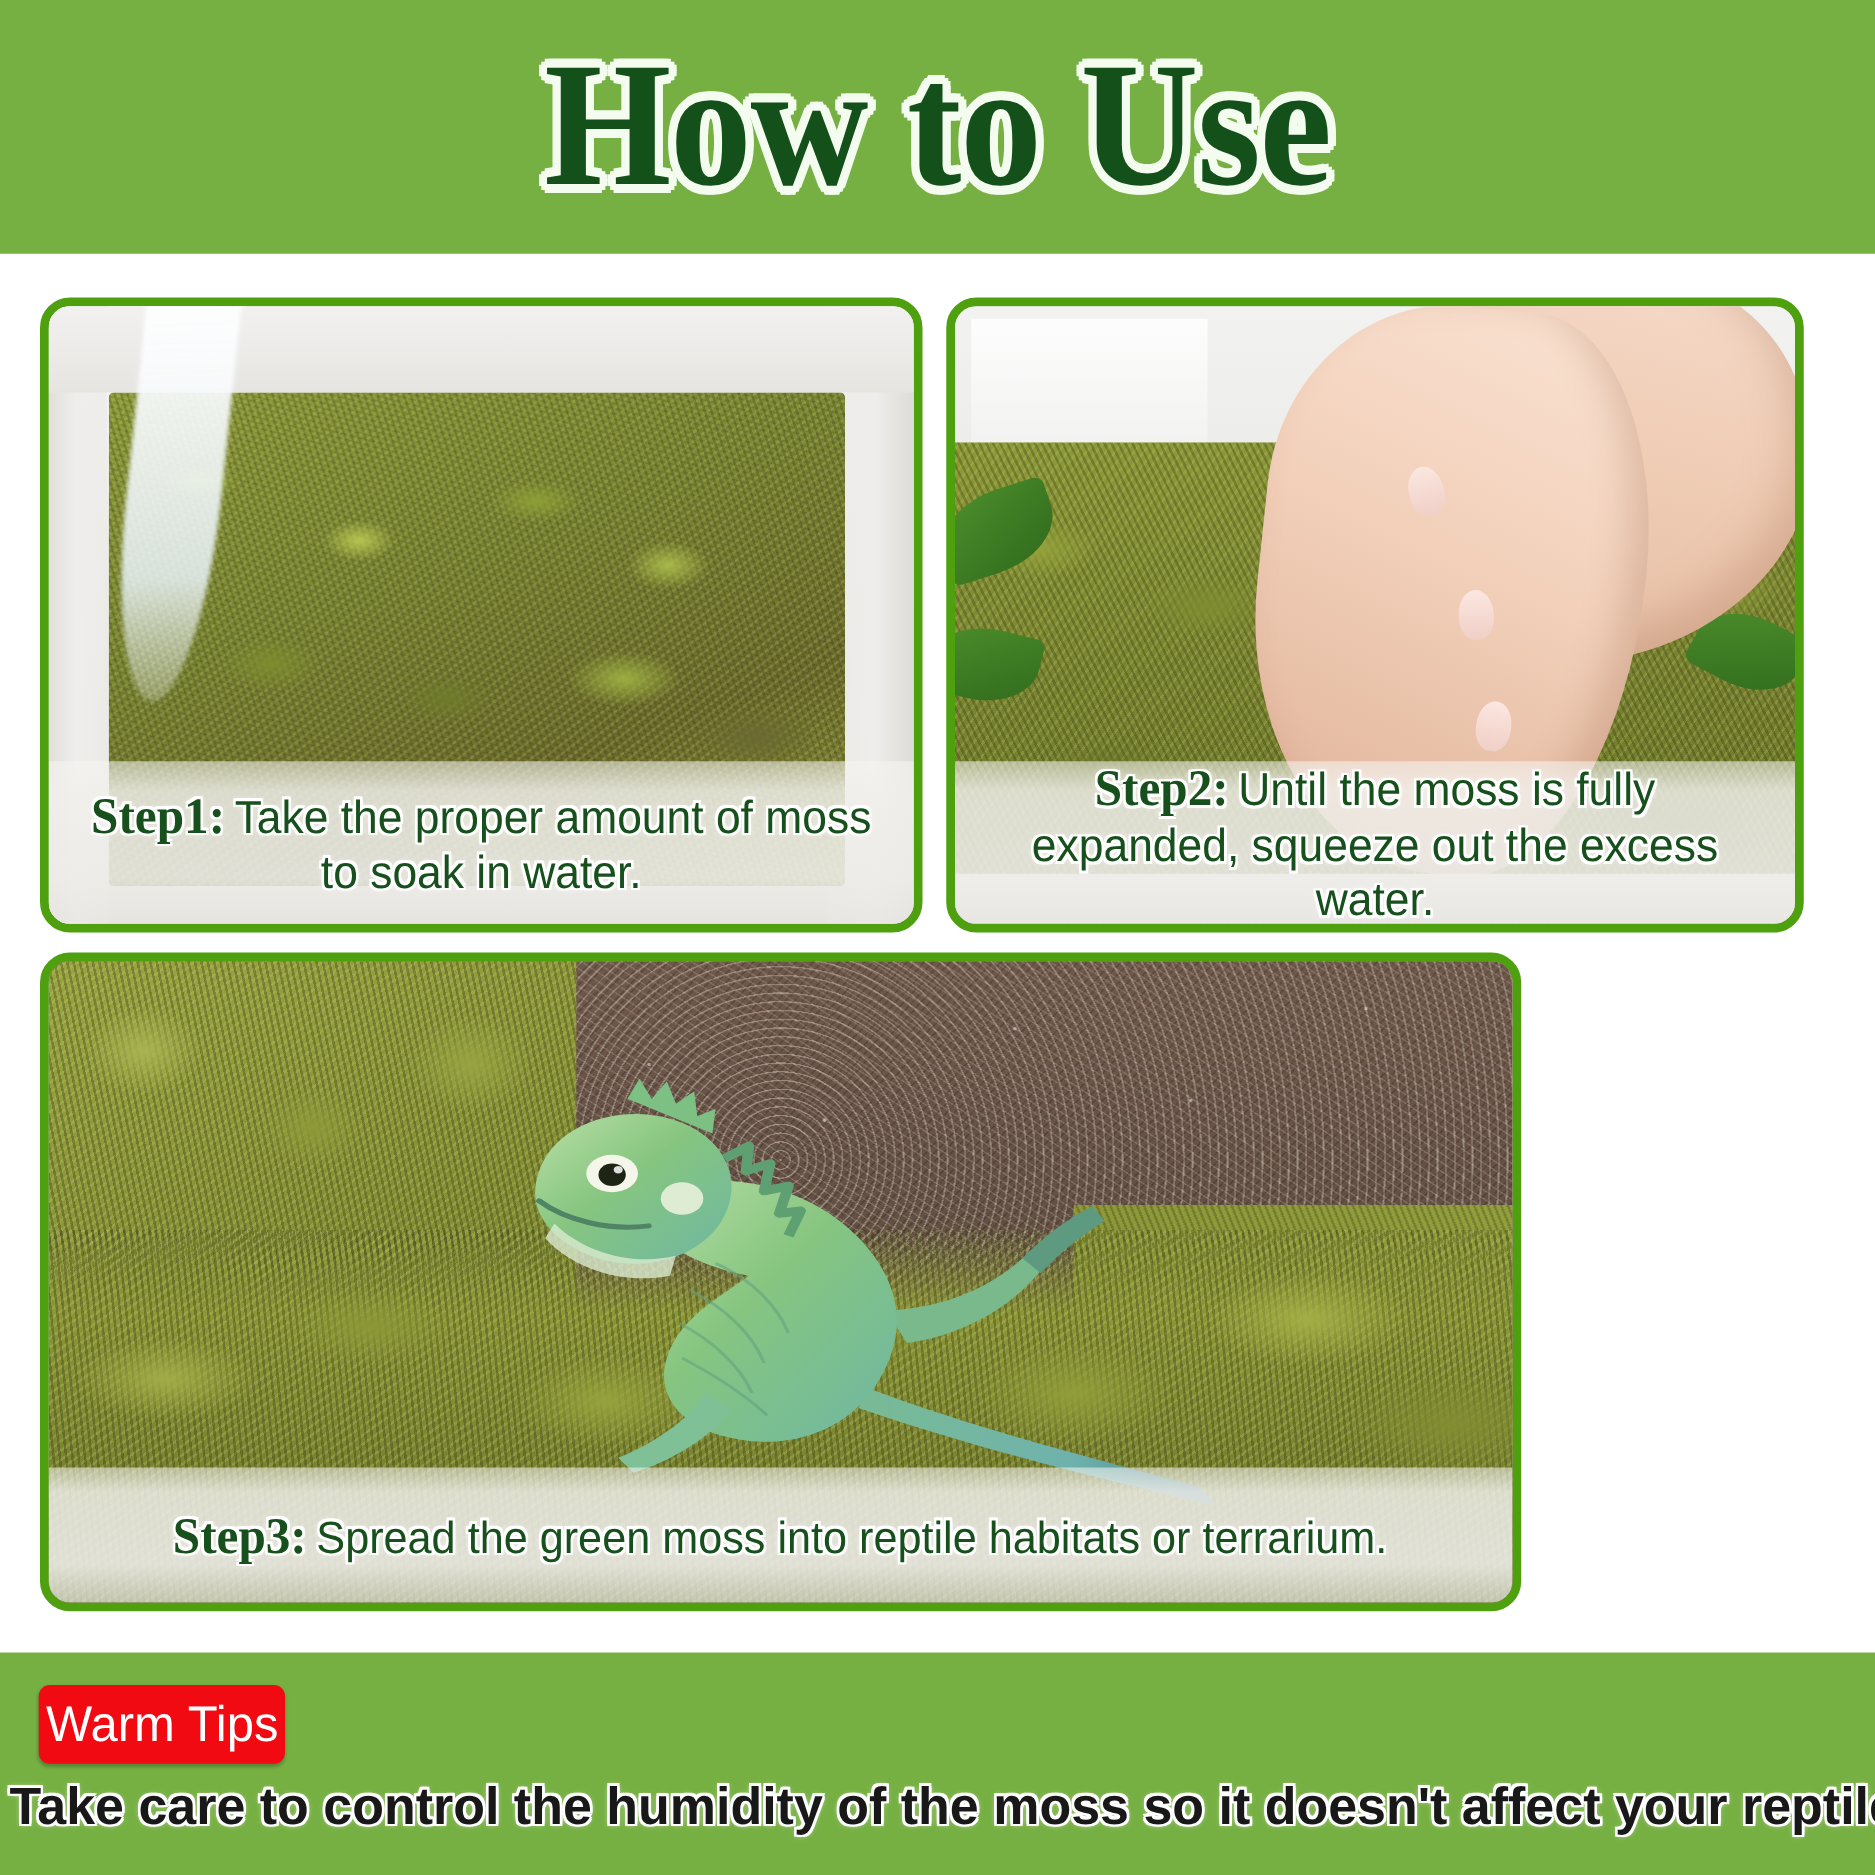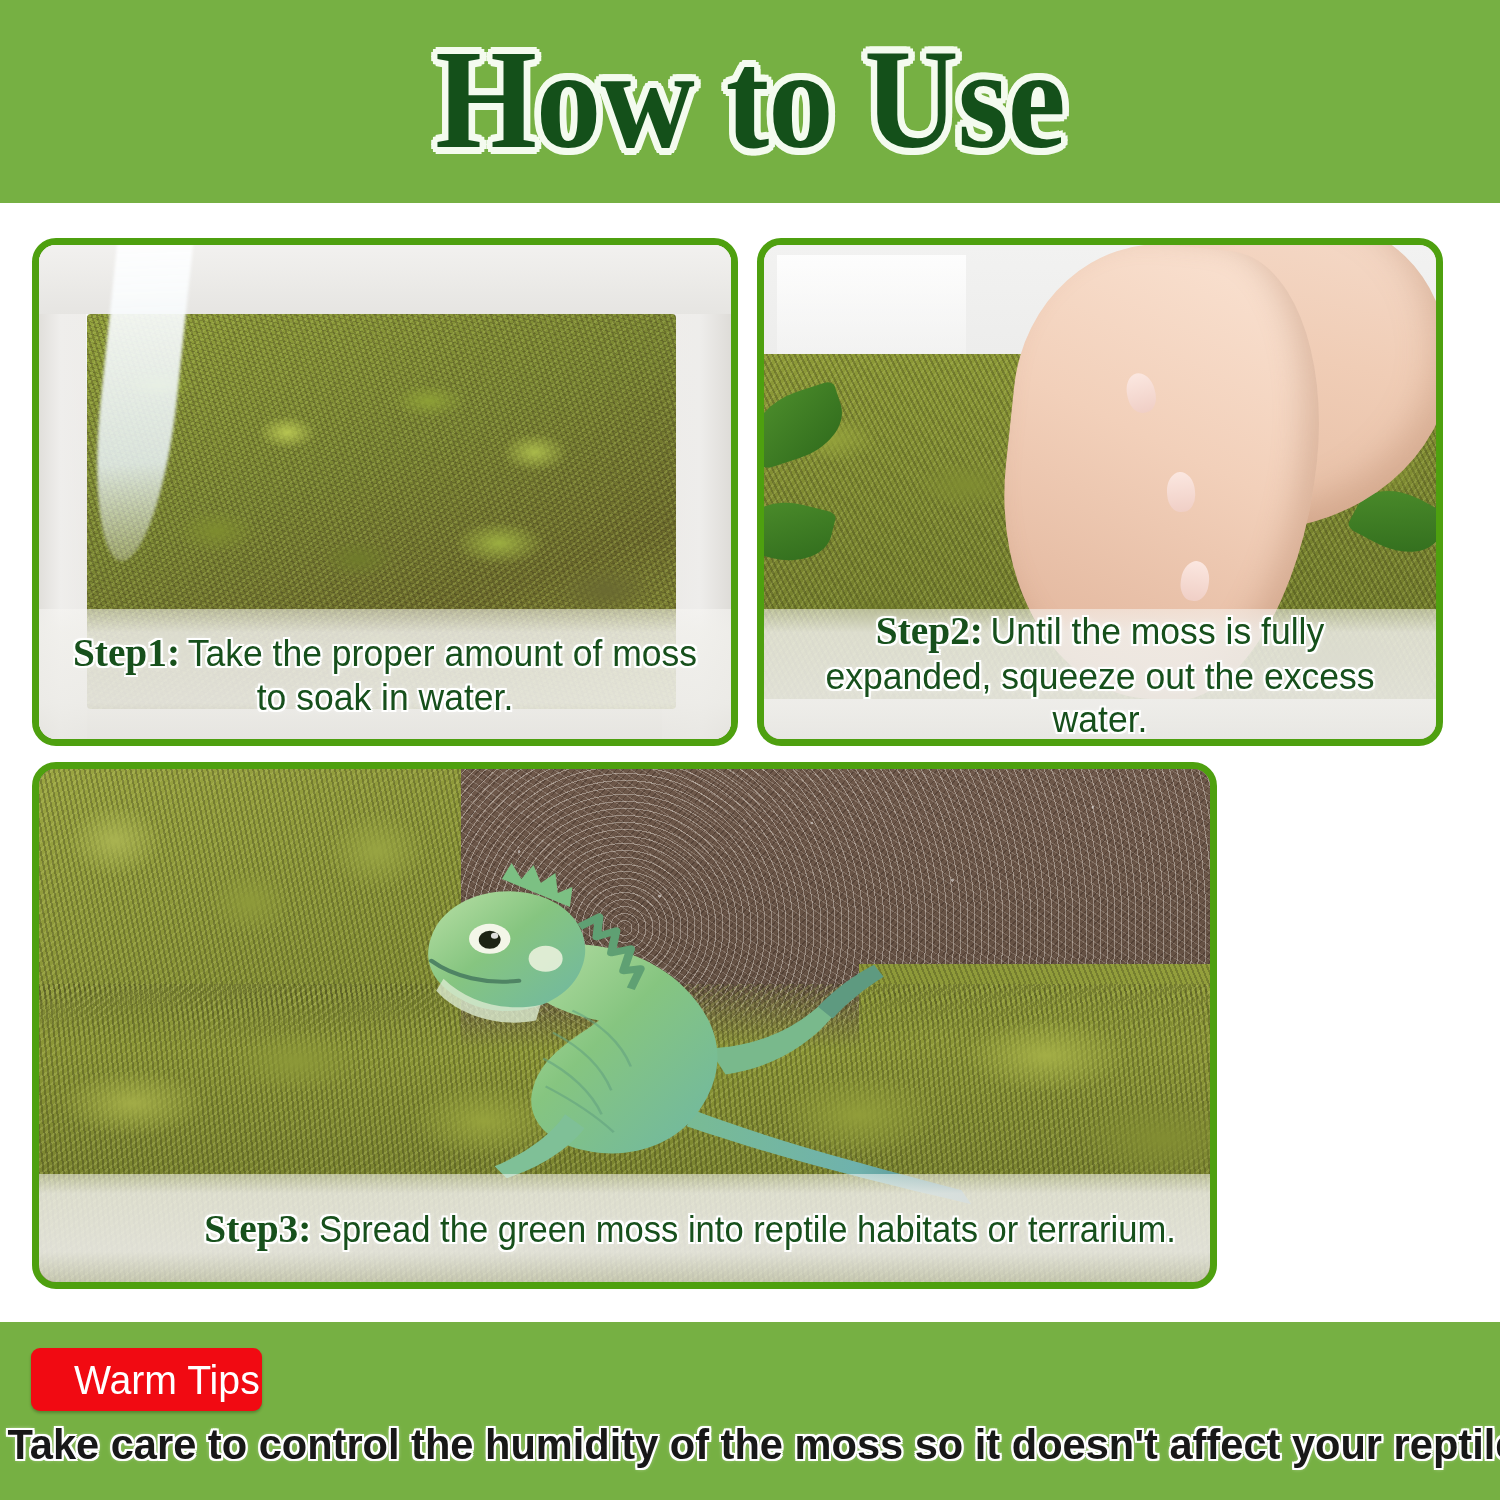--- a/index.html
+++ b/index.html
@@ -208,21 +208,21 @@
       repeating-linear-gradient(68deg, rgba(44,44,16,0.28) 0 2px, rgba(0,0,0,0) 2px 5px),
       linear-gradient(200deg,#94a03c 0%, #7e8931 100%);
   }
   
   #lizard{ position:absolute; left:30%; top:18%; width:54%; height:70%; }
 
   
   .caption{
     position:absolute;left:0;right:0;
     background:linear-gradient(180deg, rgba(247,246,243,0.55) 0%, rgba(241,240,236,0.84) 18%, rgba(237,236,232,0.9) 72%, rgba(231,230,225,0.72) 100%);
-    display:flex;align-items:center;justify-content:flex-end;
+    display:flex;align-items:center;justify-content:center;
     text-align:center;
     padding:0 14px;
     box-sizing:border-box;
   }
   .cap-small{ bottom:0; height:130px; }
   .cap-wide { bottom:0; height:108px; }
 
   .cap-text{
     color:#17501c;
     font-size:37px;
@@ -242,24 +242,24 @@
     letter-spacing:0px;
     padding-right:8px;
   }
 
   
   #tips-band{
     position:absolute;left:0;top:1322px;width:1500px;height:178px;
     background:#76b043;
   }
   #warm-tips-badge{
-    position:absolute;left:31px;top:1348px;width:231px;height:63px;
+    position:absolute;left:31px;top:1348px;width:197px;height:63px;
     background:#f10a12;
     border-radius:9px;
-    display:flex;align-items:center;justify-content:flex-end;
+    display:flex;align-items:center;justify-content:center;
     box-shadow:0 2px 3px rgba(0,0,0,0.25);
   }
   #warm-tips-label{
     color:#ffffff;font-size:40px;font-weight:500;line-height:1;
     transform:scaleX(0.98);
   }
   #warm-tips-text{
     position:absolute;left:0;right:0;top:1424px;
     text-align:center;
     color:#181818;

